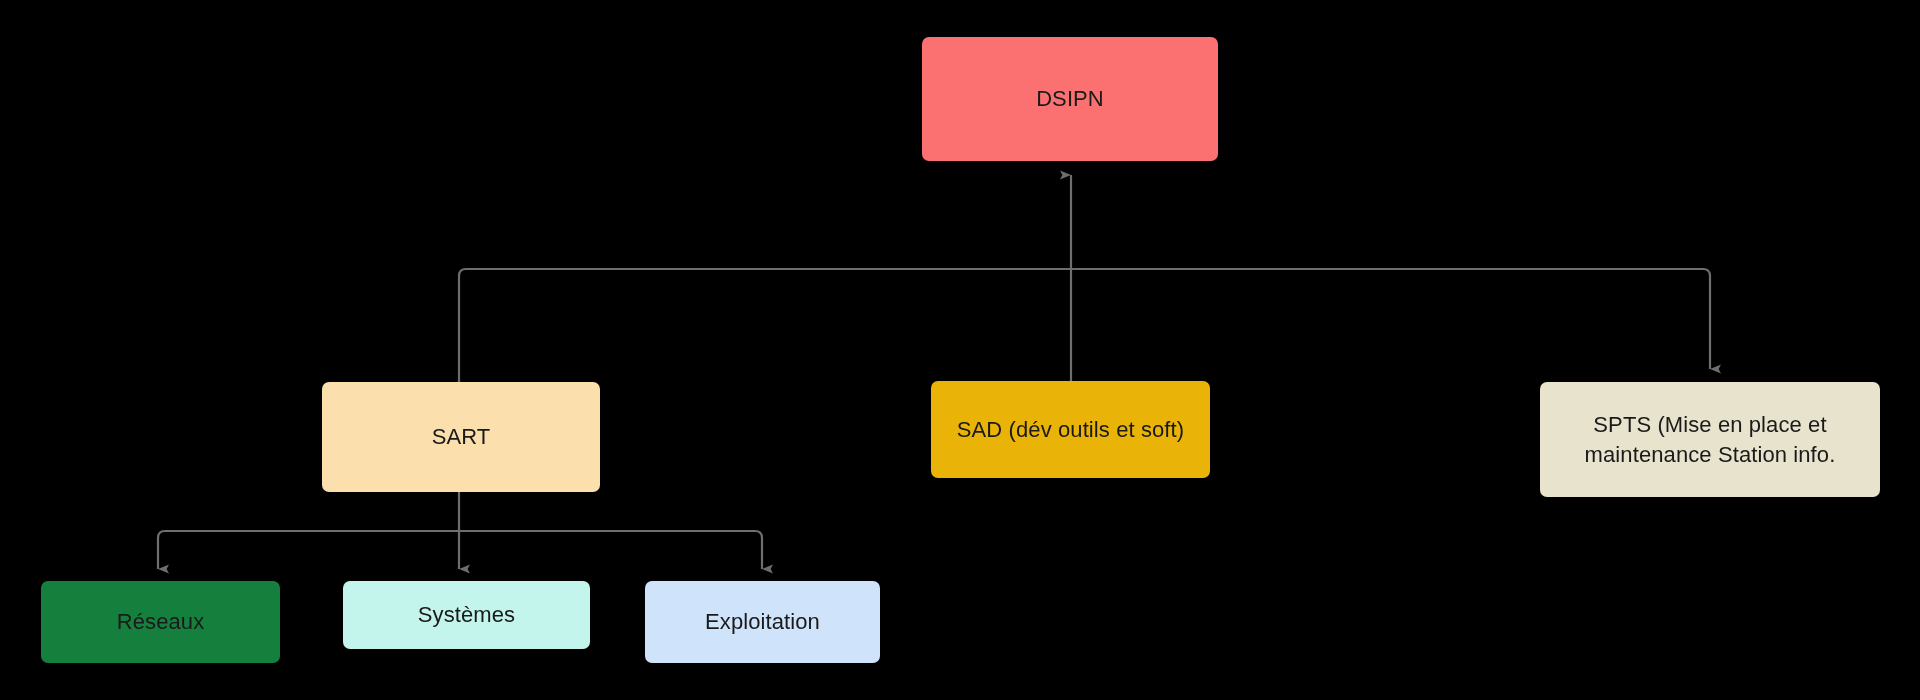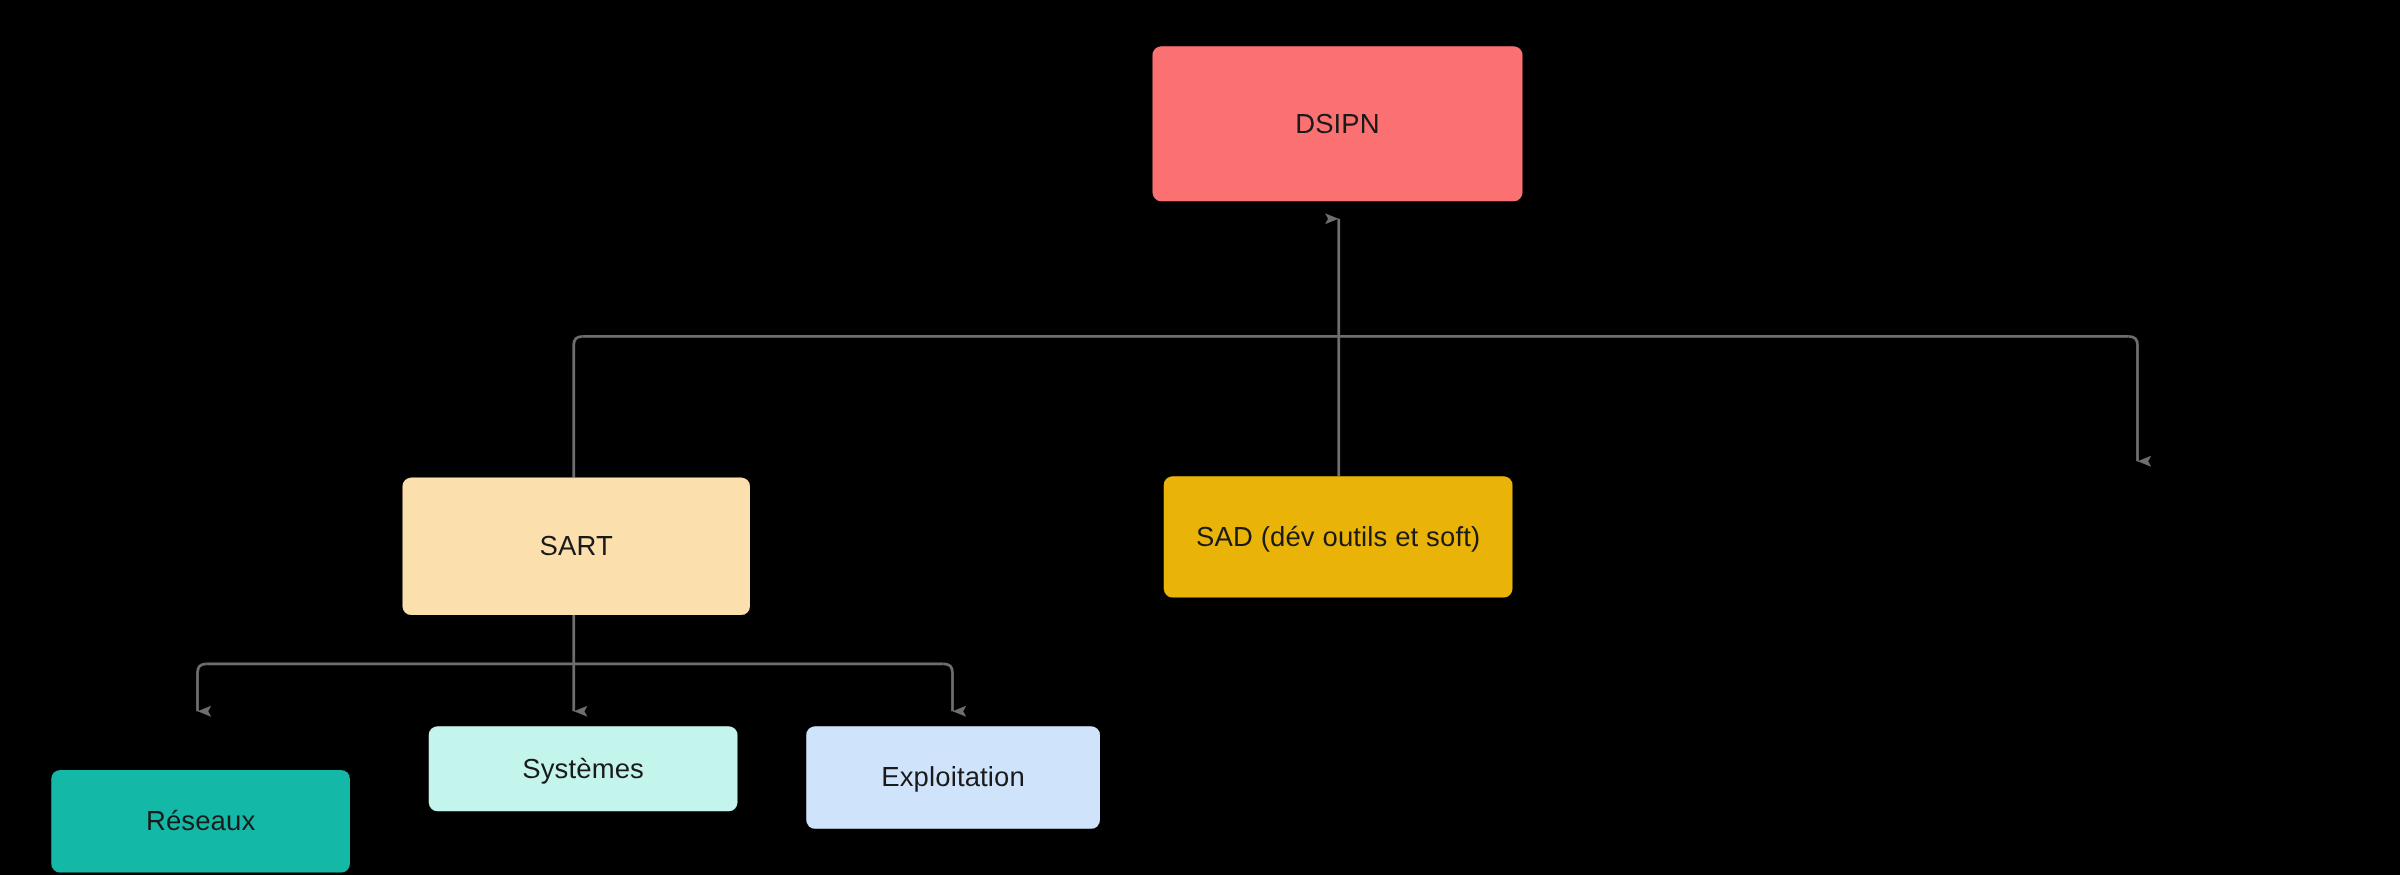--- a/index.html
+++ b/index.html
@@ -80,20 +80,22 @@
       <path d="M 755,531 Q 762,531 762,538 L 762,569" marker-end="url(#arrow-down)"></path>
     </g>
   </svg>
 
   <div class="node node-dsipn" style="background-color: rgb(251, 113, 113);">DSIPN</div>
 
   <div class="node node-sart" style="background-color: rgb(251, 223, 173);">SART</div>
 
   <div class="node node-sad" style="background-color: #eab308;">SAD (dév outils et soft)</div>
 
+  <div class="node node-spts" style="background-color: rgb(232, 227, 204);">SPTS (Mise en place et
+maintenance Station info.</div>
 
-  <div class="node node-reseaux" style="background-color: #14b8a6; margin-top: 35px;">Réseaux</div>
+  <div class="node node-reseaux" style="background-color: #15803d;">Réseaux</div>
 
   <div class="node node-systemes" style="background-color: rgb(195, 245, 236);">Systèmes</div>
 
   <div class="node node-exploit" style="background-color: rgb(207, 227, 251);">Exploitation</div>
 
 </div>
 
 </body></html>

